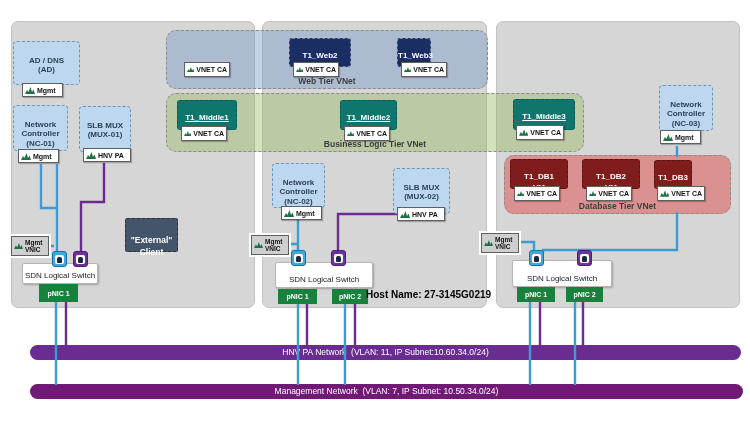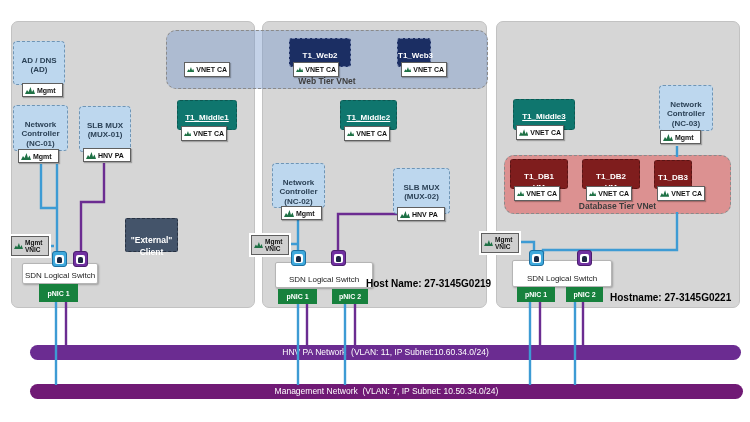--- a/index.html
+++ b/index.html
@@ -64,20 +64,23 @@
 <body>
 
 <div class="canvas">
 
   <div class="abs host" style="left:11px;top:21px;width:244px;height:287px"></div>
   <div class="abs host" style="left:262px;top:21px;width:225px;height:287px"></div>
   <div class="abs host" style="left:496px;top:21px;width:244px;height:287px"></div>
 
   <div class="abs tier web" style="left:166px;top:30px;width:322px;height:59px">
     <div class="tier-label">Web Tier VNet</div>
+  </div>
+  <div class="abs tier biz" style="left:166px;top:93px;width:418px;height:59px">
+    <div class="tier-label">Business Logic Tier VNet</div>
   </div>
   <div class="abs tier db" style="left:504px;top:155px;width:227px;height:59px">
     <div class="tier-label">Database Tier VNet</div>
   </div>
 
   <div class="abs bar" style="left:30px;top:345px;width:711px;height:15px;background:#6b2c91">
     <span>HNV PA Network  (VLAN: 11, IP Subnet:10.60.34.0/24)</span>
   </div>
   <div class="abs bar" style="left:30px;top:384px;width:713px;height:15px;background:#701a75">
     <span>Management Network  (VLAN: 7, IP Subnet: 10.50.34.0/24)</span>
@@ -86,21 +89,21 @@
   <svg class="lines" width="750" height="422" viewBox="0 0 750 422">
     <path d="M41 164 V208 H57 M57 164 V254 M48 246 H54 M56 302 V385
              M298 218 V252 M287 244 H297 M298 304 V385 M345 304 V385
              M518 242 H534 V252 M677 146 V157 M677 212 V250 H543 V254
              M530 302 V385 M575 302 V385" stroke="#3d9bd4" stroke-width="2.4" fill="none"></path>
     <path d="M104 163 V202 H81 V253 M66 302 V347
              M398 214 H338 V251 M307 304 V347 M355 304 V347
              M540 302 V347 M583 302 V347" stroke="#6b2c91" stroke-width="2.4" fill="none"></path>
   </svg>
 
-  <div class="abs node" style="left:13px;top:41px;width:52px;height:44px">
+  <div class="abs node" style="left:13px;top:41px;width:67px;height:44px">
     <span>AD / DNS
 (AD)</span>
   </div>
   <div class="abs adapter" style="left:22px;top:83px;width:41px;height:14px">
     <svg width="10" height="9" viewBox="0 0 10 9">
         <path d="M0 8 L2 4 L3.5 6 L5.5 1 L7 6 L8.5 3.5 L10 8 Z" fill="#1e7145"></path>
       </svg>
     <span>Mgmt</span>
   </div>
 
@@ -301,21 +304,21 @@
   <div class="abs port purple" style="left:331px;top:250px;width:15px;height:16px">
     <div class="inner"></div>
       <div class="glyph"></div>
   </div>
   <div class="abs pnic" style="left:278px;top:289px;width:39px;height:15px">
     <span>pNIC 1</span>
   </div>
   <div class="abs pnic" style="left:332px;top:289px;width:36px;height:15px">
     <span>pNIC 2</span>
   </div>
-  <div class="abs hostname" style="left:366px;top:278px">
+  <div class="abs hostname" style="left:366px;top:289px">
     <span>Host Name:</span>
     <span>27-3145G0219</span>
   </div>
 
   <div class="abs vnic" style="left:481px;top:233px;width:38px;height:20px">
     <svg width="9" height="8" viewBox="0 0 10 9">
         <path d="M0 8 L2 4 L3.5 6 L5.5 1 L7 6 L8.5 3.5 L10 8 Z" fill="#1e7145"></path>
       </svg>
     <span>Mgmt
 VNIC</span>
@@ -330,18 +333,14 @@
   <div class="abs port purple" style="left:577px;top:250px;width:15px;height:16px">
     <div class="inner"></div>
       <div class="glyph"></div>
   </div>
   <div class="abs pnic" style="left:517px;top:287px;width:38px;height:15px">
     <span>pNIC 1</span>
   </div>
   <div class="abs pnic" style="left:566px;top:287px;width:37px;height:15px">
     <span>pNIC 2</span>
   </div>
-  <div class="abs hostname" style="left:610px;top:292px">
-    <span>Hostname:</span>
-    <span>27-3145G0221</span>
-  </div>
 
 </div>
 
 </body></html>

